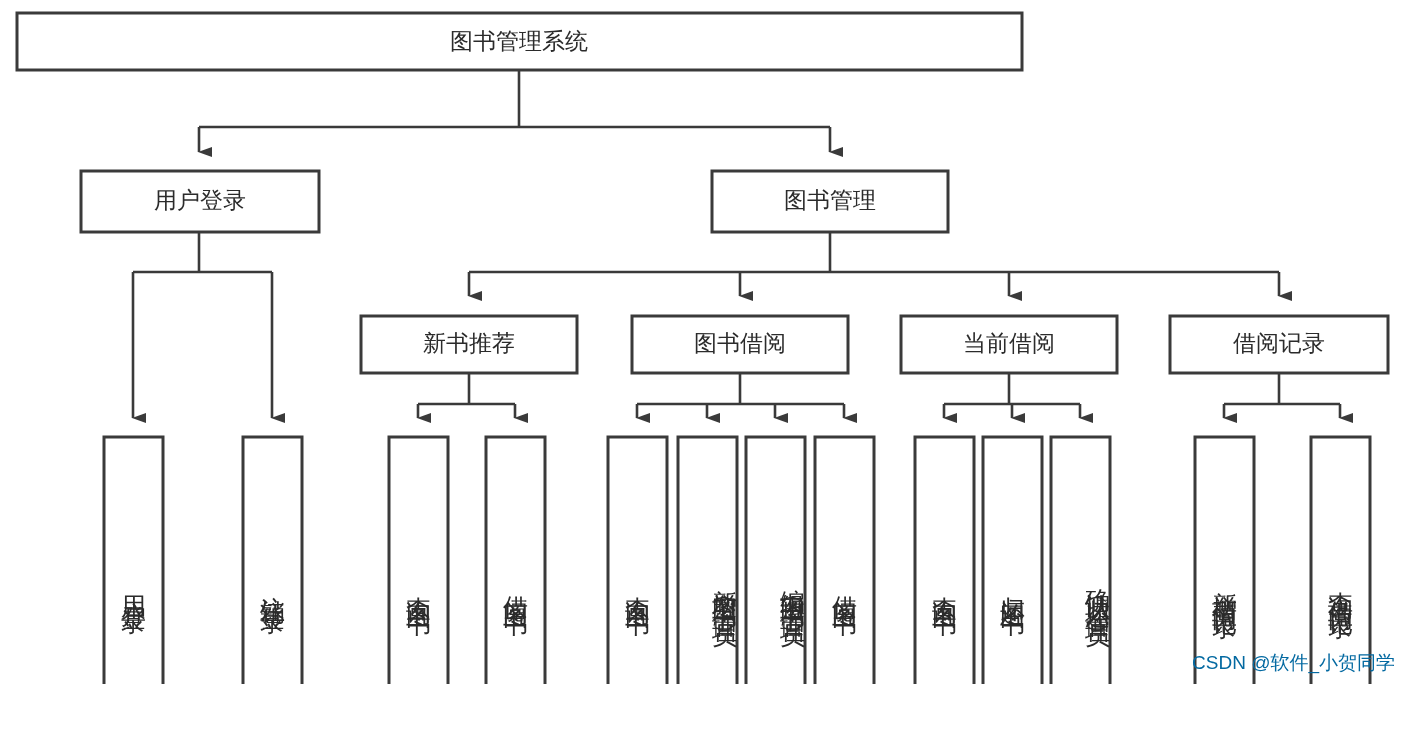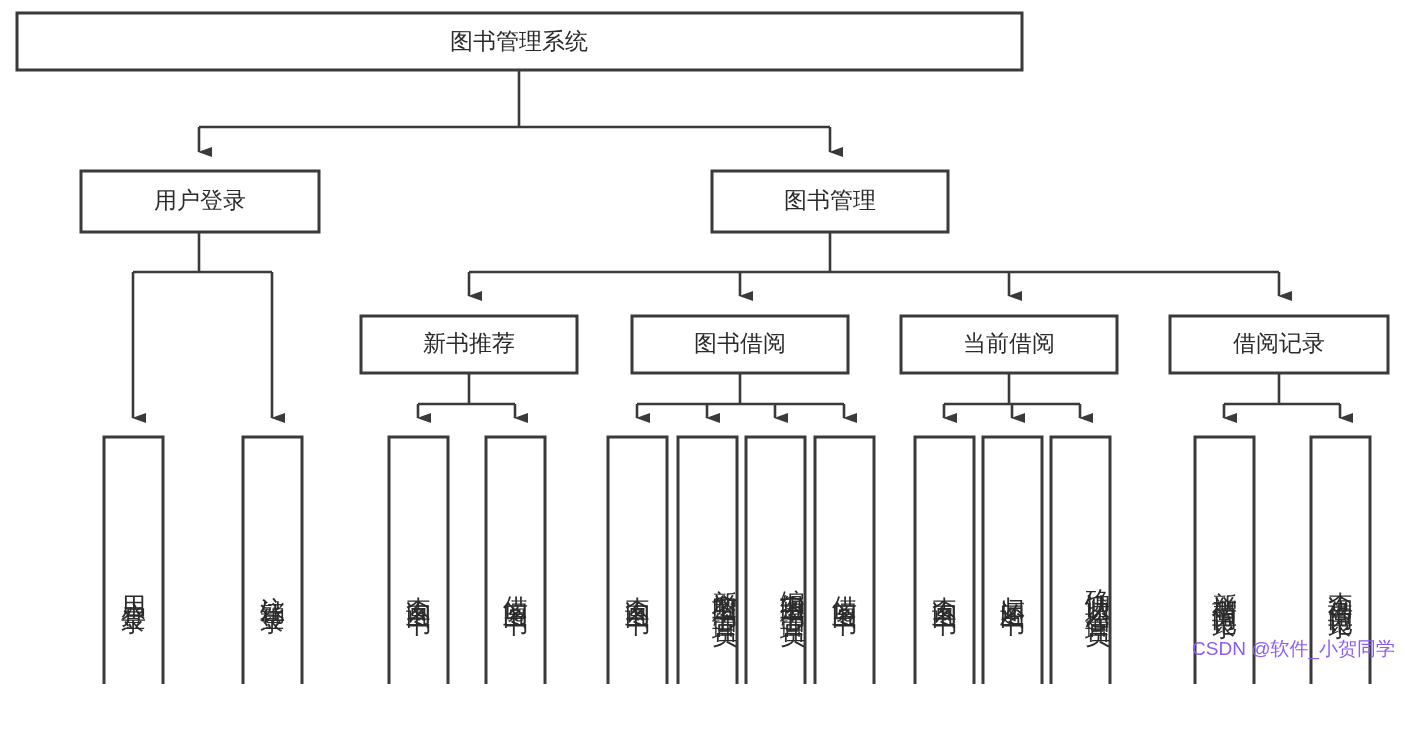--- a/index.html
+++ b/index.html
@@ -39,24 +39,24 @@
   .node-label-h {
     font-family: "Liberation Sans", "DejaVu Sans", sans-serif;
     font-size: 23px;
     fill: #2b2b2b;
     text-anchor: middle;
     dominant-baseline: middle;
   }
   .watermark {
     position: absolute;
     right: 10px;
-    bottom: 22px;
+    bottom: 8px;
     font-family: "Liberation Sans", "DejaVu Sans", sans-serif;
     font-size: 19px;
-    color: #8b5cf6;
+    color: #0369a1;
     white-space: nowrap;
     pointer-events: none;
   }
 </style>
 </head>
 <body>
 
 <div id="canvas-root">
 
   <svg id="diagram" viewBox="0 0 1405 747">

